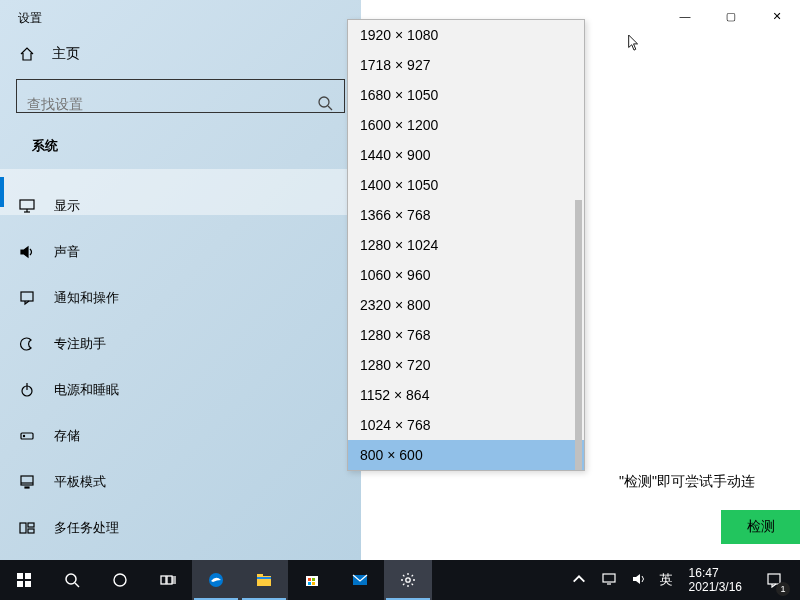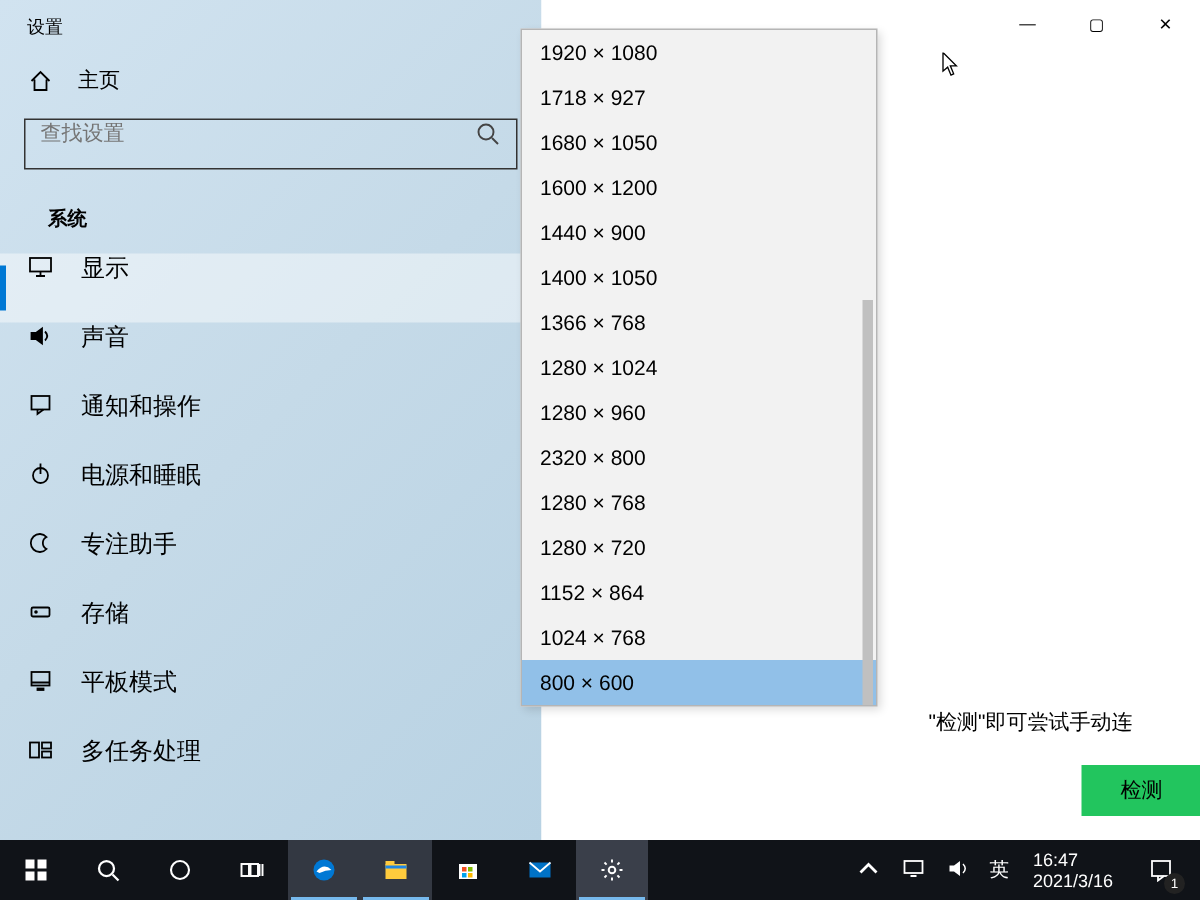--- a/index.html
+++ b/index.html
@@ -3,24 +3,24 @@
 <meta charset="utf-8">
 <style>
 *{margin:0;padding:0;box-sizing:border-box;font-family:"Microsoft YaHei","Segoe UI",sans-serif}
 body{width:800px;height:600px;overflow:hidden;background:#fff;position:relative}
 .window{width:800px;height:560px;display:flex;position:relative;background:#fff}
 .sidebar{width:361px;height:100%;background:linear-gradient(135deg,#d1e3f0 0%,#c5dae8 50%,#b8d2e3 100%);position:relative;overflow:hidden}
 .title-row{padding:10px 18px 4px;font-size:12px}
 .window-controls{position:absolute;top:0;right:0;display:flex;z-index:5}
 .wc{width:46px;height:32px;display:flex;align-items:center;justify-content:center;font-size:11px;cursor:pointer}
 .home-row{display:flex;align-items:center;padding:14px 18px 10px;gap:16px;font-size:14px;cursor:pointer}
-.search-box{margin:6px 16px 18px;border:1px solid #333;height:34px;display:flex;align-items:flex-start;padding:0 10px;background:transparent}
+.search-box{margin:6px 16px 18px;border:1px solid #333;height:34px;display:flex;align-items:flex-end;padding:0 10px;background:transparent}
 .search-box input{flex:1;background:transparent;border:0;outline:0;font-size:14px;color:#555}
 .section-label{padding:6px 32px 14px;font-size:13px;font-weight:600}
-.nav-item{display:flex;align-items:flex-start;height:46px;padding:0 18px;gap:18px;font-size:16px;cursor:pointer;position:relative}
+.nav-item{display:flex;align-items:flex-end;height:46px;padding:0 18px;gap:18px;font-size:13px;cursor:pointer;position:relative}
 .nav-item.active{background:rgba(255,255,255,0.45)}
 .nav-item.active::before{content:"";position:absolute;left:0;top:8px;bottom:8px;width:4px;background:#0078d4}
 .icon{width:18px;height:18px;display:flex;align-items:center;justify-content:center}
 .content{flex:1;position:relative;background:#fff}
 .hint-text{position:absolute;right:45px;top:473px;font-size:14px;color:#000}
 .detect-btn{position:absolute;left:360px;top:510px;width:80px;height:34px;background:#22c55e;border:0;font-size:14px;cursor:pointer}
 .dropdown{position:absolute;left:347px;top:19px;width:238px;background:#f2f2f2;border:1px solid #b5b5b5;box-shadow:2px 2px 6px rgba(0,0,0,0.15);z-index:10}
 .dd-item{padding:7px 12px;font-size:14px;cursor:pointer;color:#000}
 .dd-item.hl{background:#91c0e8}
 .dd-scrollthumb{position:absolute;right:2px;top:180px;width:7px;height:270px;background:#c0c0c0}
@@ -92,33 +92,33 @@
             <svg viewBox="0 0 16 16" fill="none" stroke="#000" stroke-width="1.2">
               <rect x="2" y="2" width="12" height="9"></rect>
               <path d="M6 11 L6 14 L10 11"></path>
             </svg>
           </span>
           <span>通知和操作</span>
         </div>
         <div class="nav-item">
           <span class="icon">
             <svg viewBox="0 0 16 16" fill="none" stroke="#000" stroke-width="1.2">
+              <path d="M 12 4 A 6 6 0 1 0 12 12 A 4.5 4.5 0 0 1 12 4 Z"></path>
+            </svg>
+          </span>
+          <span>专注助手</span>
+        </div>
+        <div class="nav-item">
+          <span class="icon">
+            <svg viewBox="0 0 16 16" fill="none" stroke="#000" stroke-width="1.2">
               <circle cx="8" cy="9" r="5"></circle>
               <line x1="8" y1="1" x2="8" y2="8"></line>
             </svg>
           </span>
           <span>电源和睡眠</span>
-        </div>
-        <div class="nav-item">
-          <span class="icon">
-            <svg viewBox="0 0 16 16" fill="none" stroke="#000" stroke-width="1.2">
-              <path d="M 12 4 A 6 6 0 1 0 12 12 A 4.5 4.5 0 0 1 12 4 Z"></path>
-            </svg>
-          </span>
-          <span>专注助手</span>
         </div>
         <div class="nav-item">
           <span class="icon">
             <svg viewBox="0 0 16 16" fill="none" stroke="#000" stroke-width="1.2">
               <rect x="2" y="5" width="12" height="6" rx="1"></rect>
               <circle cx="5" cy="8" r="0.6" fill="#000"></circle>
             </svg>
           </span>
           <span>存储</span>
         </div>
@@ -153,21 +153,21 @@
   <div class="dropdown">
     <div id="dd-list">
         <div class="dd-item">1920 × 1080</div>
         <div class="dd-item">1718 × 927</div>
         <div class="dd-item">1680 × 1050</div>
         <div class="dd-item">1600 × 1200</div>
         <div class="dd-item">1440 × 900</div>
         <div class="dd-item">1400 × 1050</div>
         <div class="dd-item">1366 × 768</div>
         <div class="dd-item">1280 × 1024</div>
-        <div class="dd-item">1280 × 960</div>
+        <div class="dd-item">1060 × 960</div>
         <div class="dd-item">2320 × 800</div>
         <div class="dd-item">1280 × 768</div>
         <div class="dd-item">1280 × 720</div>
         <div class="dd-item">1152 × 864</div>
         <div class="dd-item">1024 × 768</div>
         <div class="dd-item hl">800 × 600</div>
       </div>
     <div class="dd-scrollthumb"></div>
   </div>
 </div>

